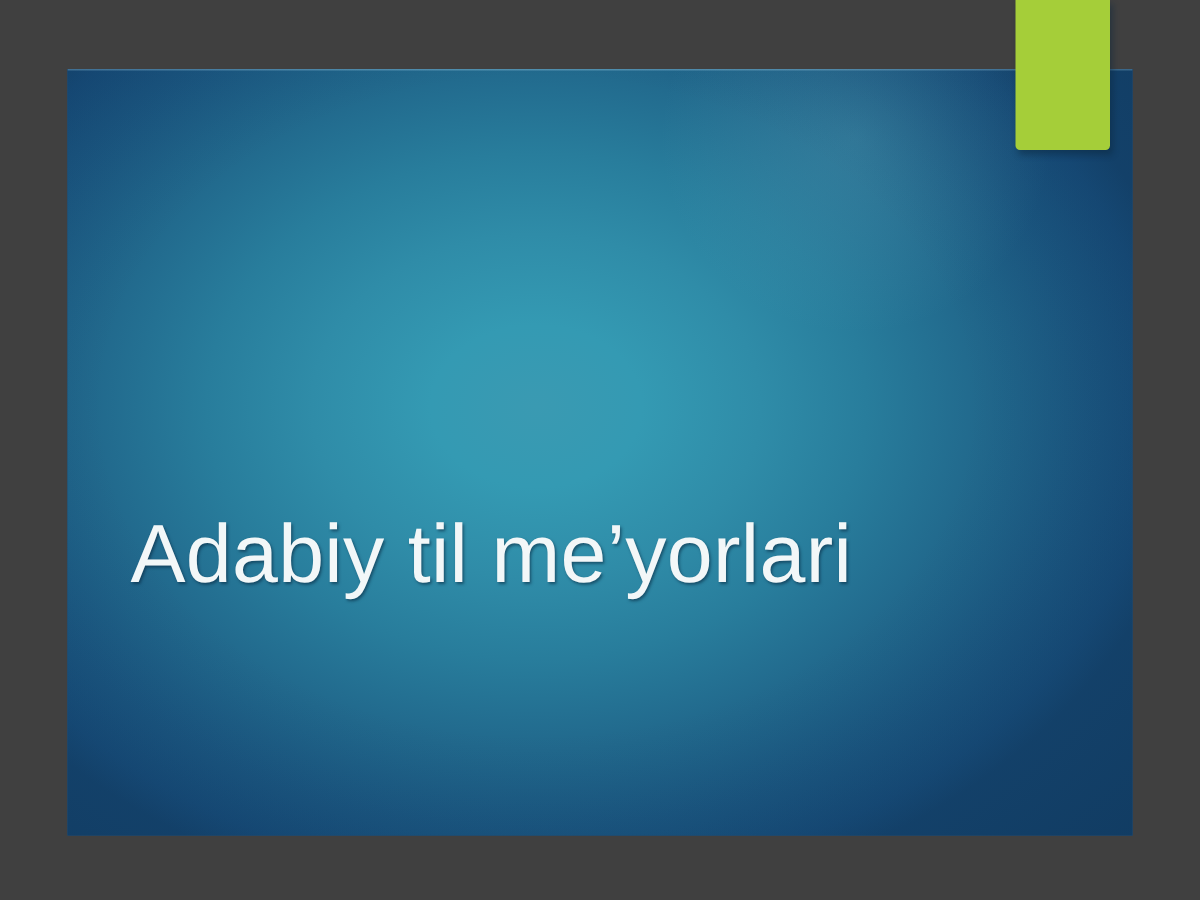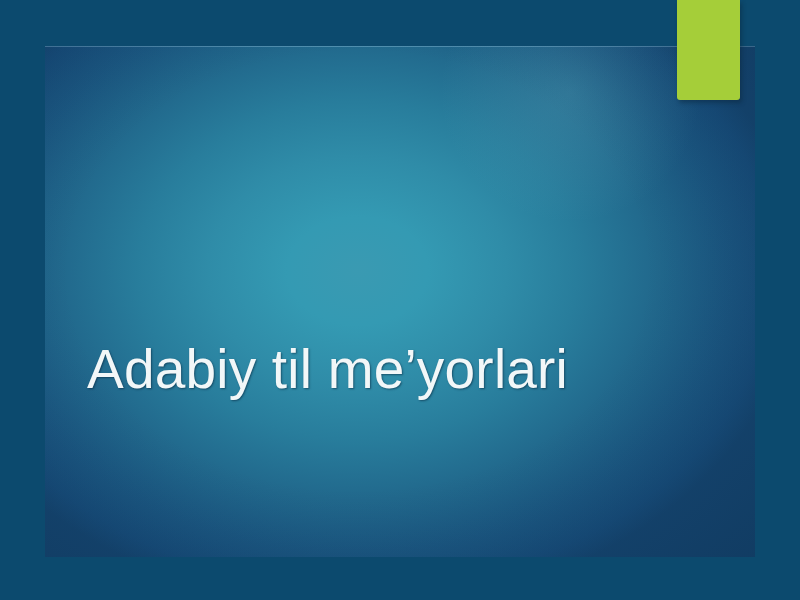--- a/index.html
+++ b/index.html
@@ -15,21 +15,21 @@
     font-family: "Liberation Sans", sans-serif;
     position: relative;
   }
 
   #page {
     position: absolute;
     left: 0;
     top: 0;
     width: 800px;
     height: 600px;
-    background: #0c4a6e;
+    background: #404040;
   }
 
   
   #slide {
     position: absolute;
     left: 45px;
     top: 46px;
     width: 710px;
     height: 511px;
     overflow: hidden;

